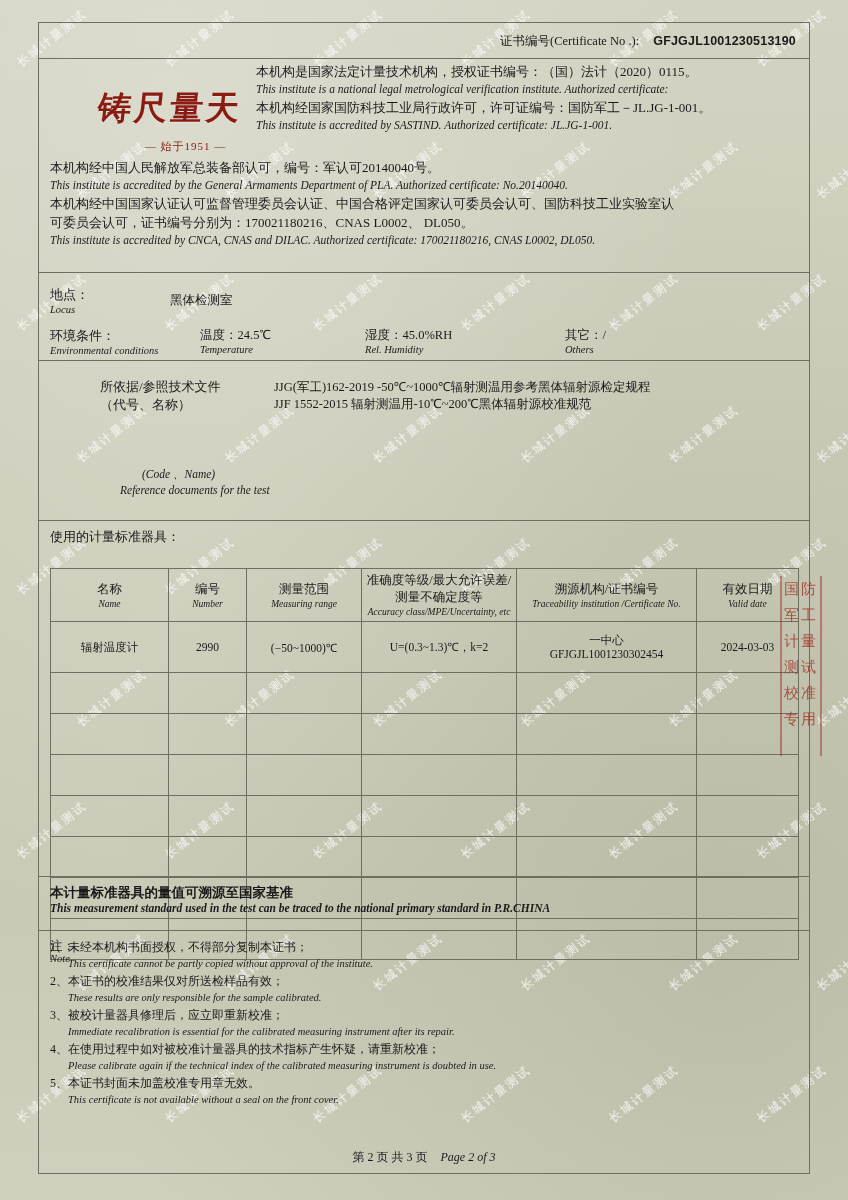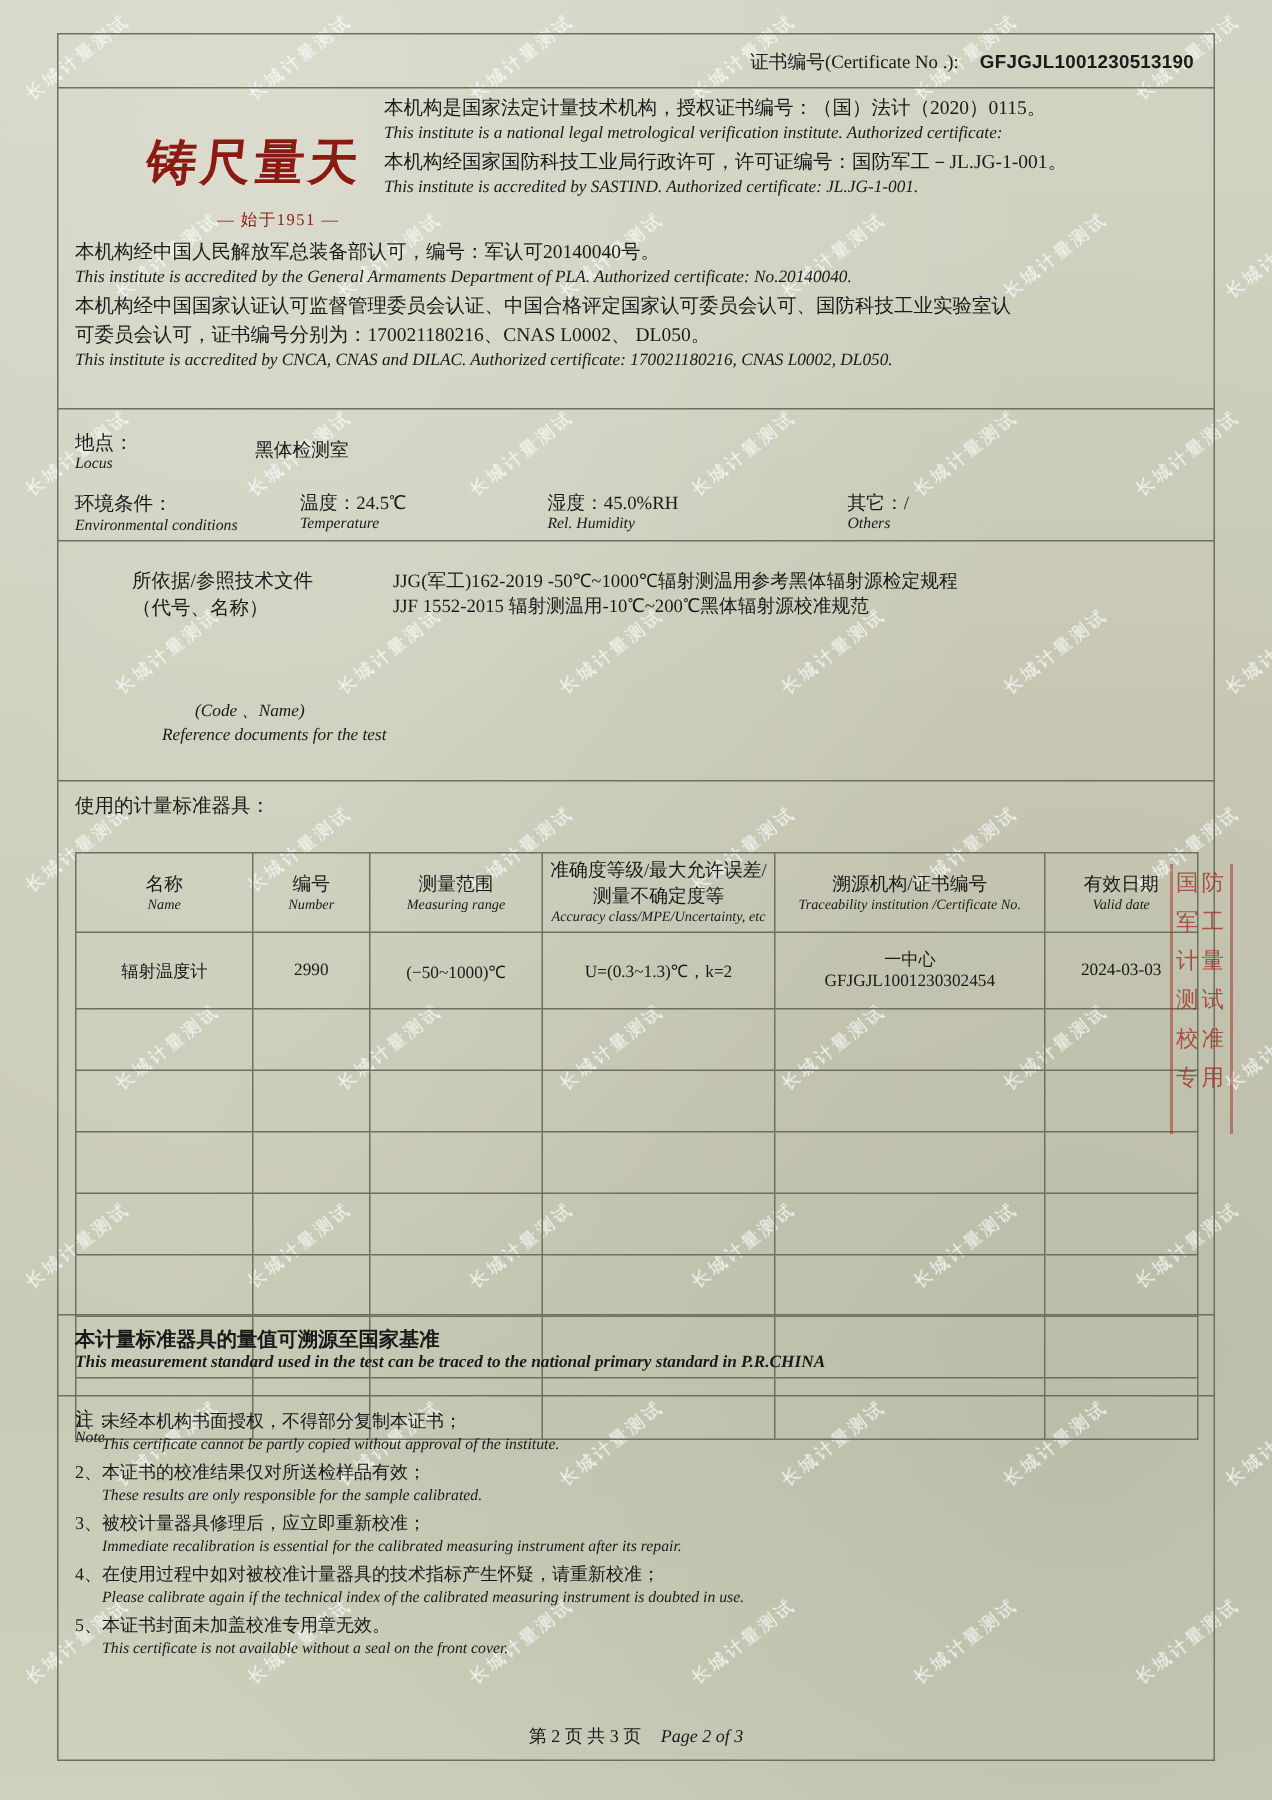--- a/index.html
+++ b/index.html
@@ -100,21 +100,21 @@
   }
   .row1{display:flex;align-items:center;}
   .lab-cn{font-size:13px;}
   .lab-en{font-size:10.5px;font-style:italic;}
   .env-row{margin-top:12px;display:flex;}
   .env-col{display:flex;flex-direction:column;}
   .v{font-size:12.5px;}
 
   
   .refs{
-    position:absolute;left:38px;top:364px;width:772px;height:156px;box-sizing:border-box;padding:14px 12px;
+    position:absolute;left:38px;top:364px;width:772px;height:156px;box-sizing:border-box;padding:14px 24px;
   }
   .ref-cn1{font-size:13px;margin-left:38px;}
   .ref-line{font-size:12.5px;}
   .ref-en{margin-top:52px;margin-left:58px;font-size:11.5px;font-style:italic;line-height:16px;}
 
   
   .std-head{
     position:absolute;left:50px;top:528px;width:760px;
   }
   .std-head .cn{font-size:13px;}

